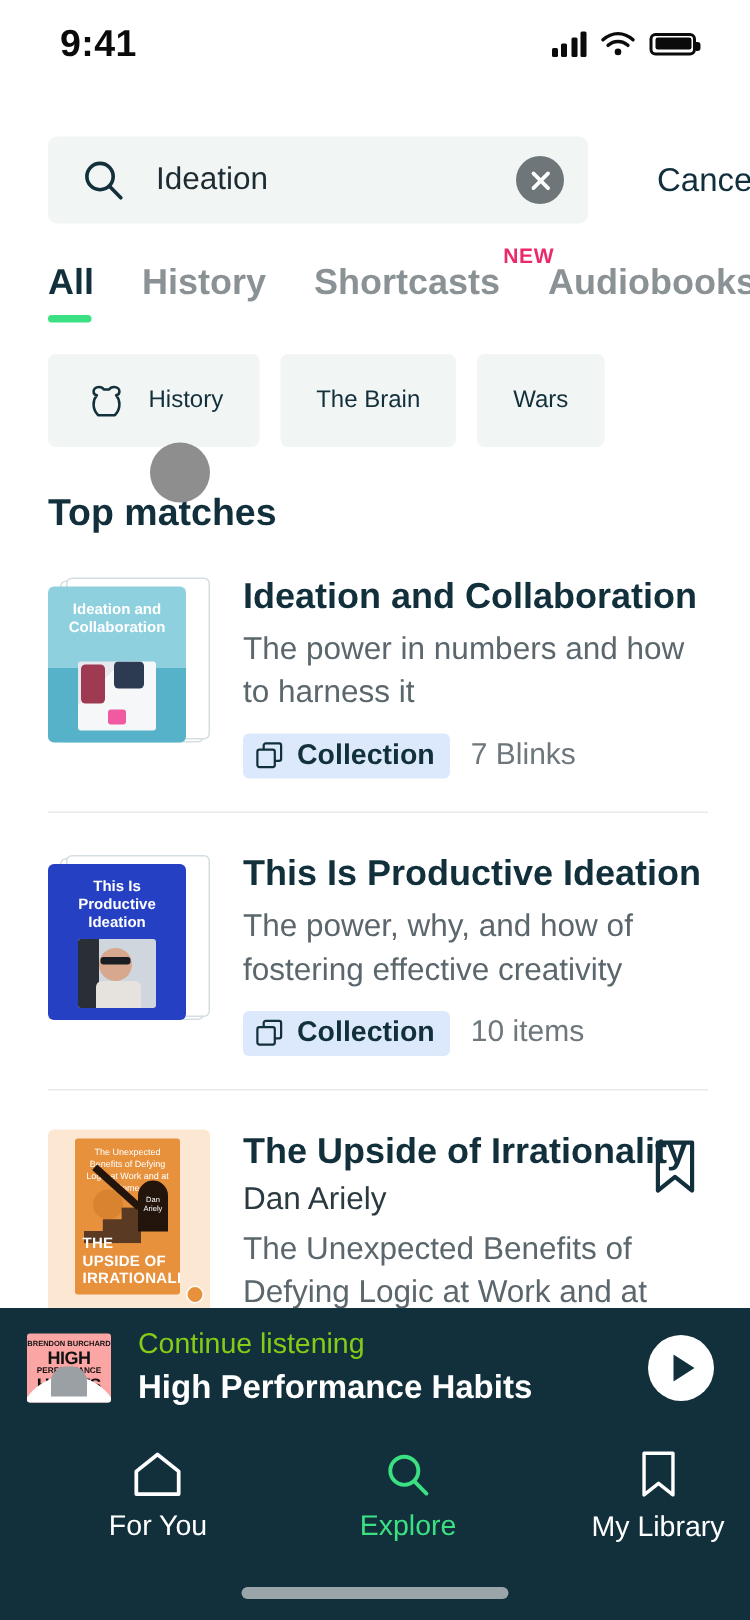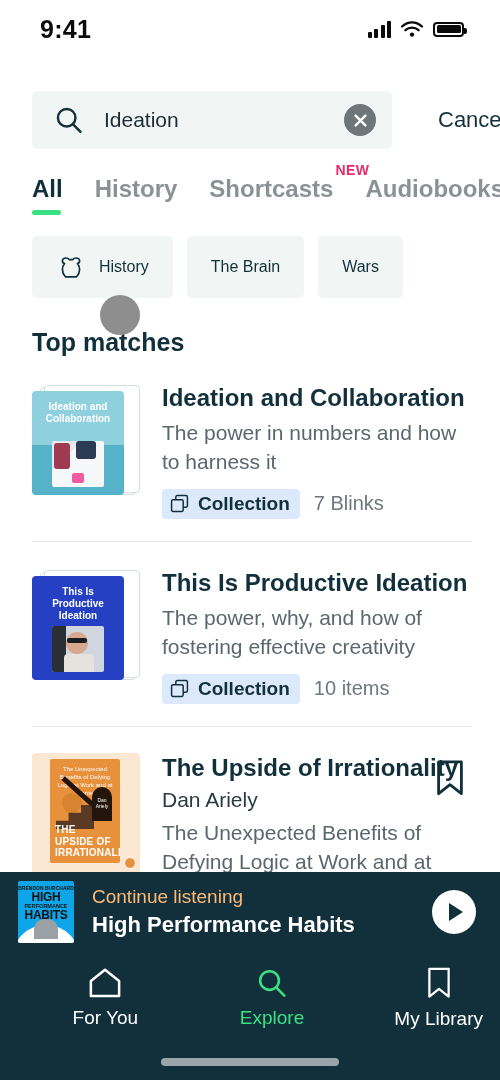--- a/index.html
+++ b/index.html
@@ -102,31 +102,31 @@
              border-radius: 10px 10px 0 0; }
   .sb-tomb span { display:block; font-size:5px; color:#fff; text-align:center; padding-top:10px; line-height:1.2; }
   .sb-circle { position:absolute; left:12px; top:34px; width:20px; height:20px; border-radius:50%; background:#d8832f; }
   .sb-bar { position:absolute; left:8px; top:30px; width:40px; height:5px; background:#23150c; transform: rotate(42deg); }
   .sb-dot { position:absolute; right:4px; bottom:6px; width:12px; height:12px; border-radius:50%;
             background:#e8913c; border:1.5px solid #fff; }
 
   
   .player { position:absolute; left:0; right:0; bottom:128px; height:80px; background:#12303c;
             display:flex; align-items:center; padding: 0 24px 0 18px; gap: 18px; }
-  .pl-thumb { width: 56px; height: 62px; flex:none; background:#0ea5e9; border-radius:2px;
+  .pl-thumb { width: 56px; height: 46px; flex:none; background:#fca5a5; border-radius:2px;
               position:relative; overflow:hidden; }
   .pl-thumb .t1 { font-size:5px; color:#111; text-align:center; padding-top:4px; font-weight:700;}
   .pl-thumb .t2 { font-size:12px; font-weight:800; color:#111; text-align:center; line-height:1; letter-spacing:-.3px;}
   .pl-thumb .t3 { font-size:5.5px; font-weight:800; color:#111; text-align:center; line-height:1.1;}
   .pl-thumb .arc { position:absolute; left:-6px; bottom:-16px; width:68px; height:34px;
                    background:#fff; border-radius:50% 50% 0 0 / 100% 100% 0 0; }
   .pl-thumb .fig { position:absolute; left:16px; bottom:4px; width:24px; height:20px;
                    background:#9aa0a4; border-radius:10px 10px 0 0; }
   .pl-text { flex:1; min-width:0; }
-  .pl-top { font-size: 19px; color: #fdba74; }
+  .pl-top { font-size: 19px; color: #84cc16; }
   .pl-title { font-size: 22px; font-weight: 700; color: #ffffff; margin-top: 4px; }
   .playbtn { width: 44px; height: 44px; border-radius:50%; background:#fff; flex:none;
              display:flex; align-items:center; justify-content:center; }
   .playbtn i { width:0;height:0;border-left:14px solid #12303c;border-top:9px solid transparent;
                border-bottom:9px solid transparent; margin-left:4px; }
 
   
   .bottomnav { position:absolute; left:0; right:0; bottom:0; height:128px; background:#12303c;
                border-top:1px solid #2a4插; }
   .navinner { display:flex; height:92px; }

